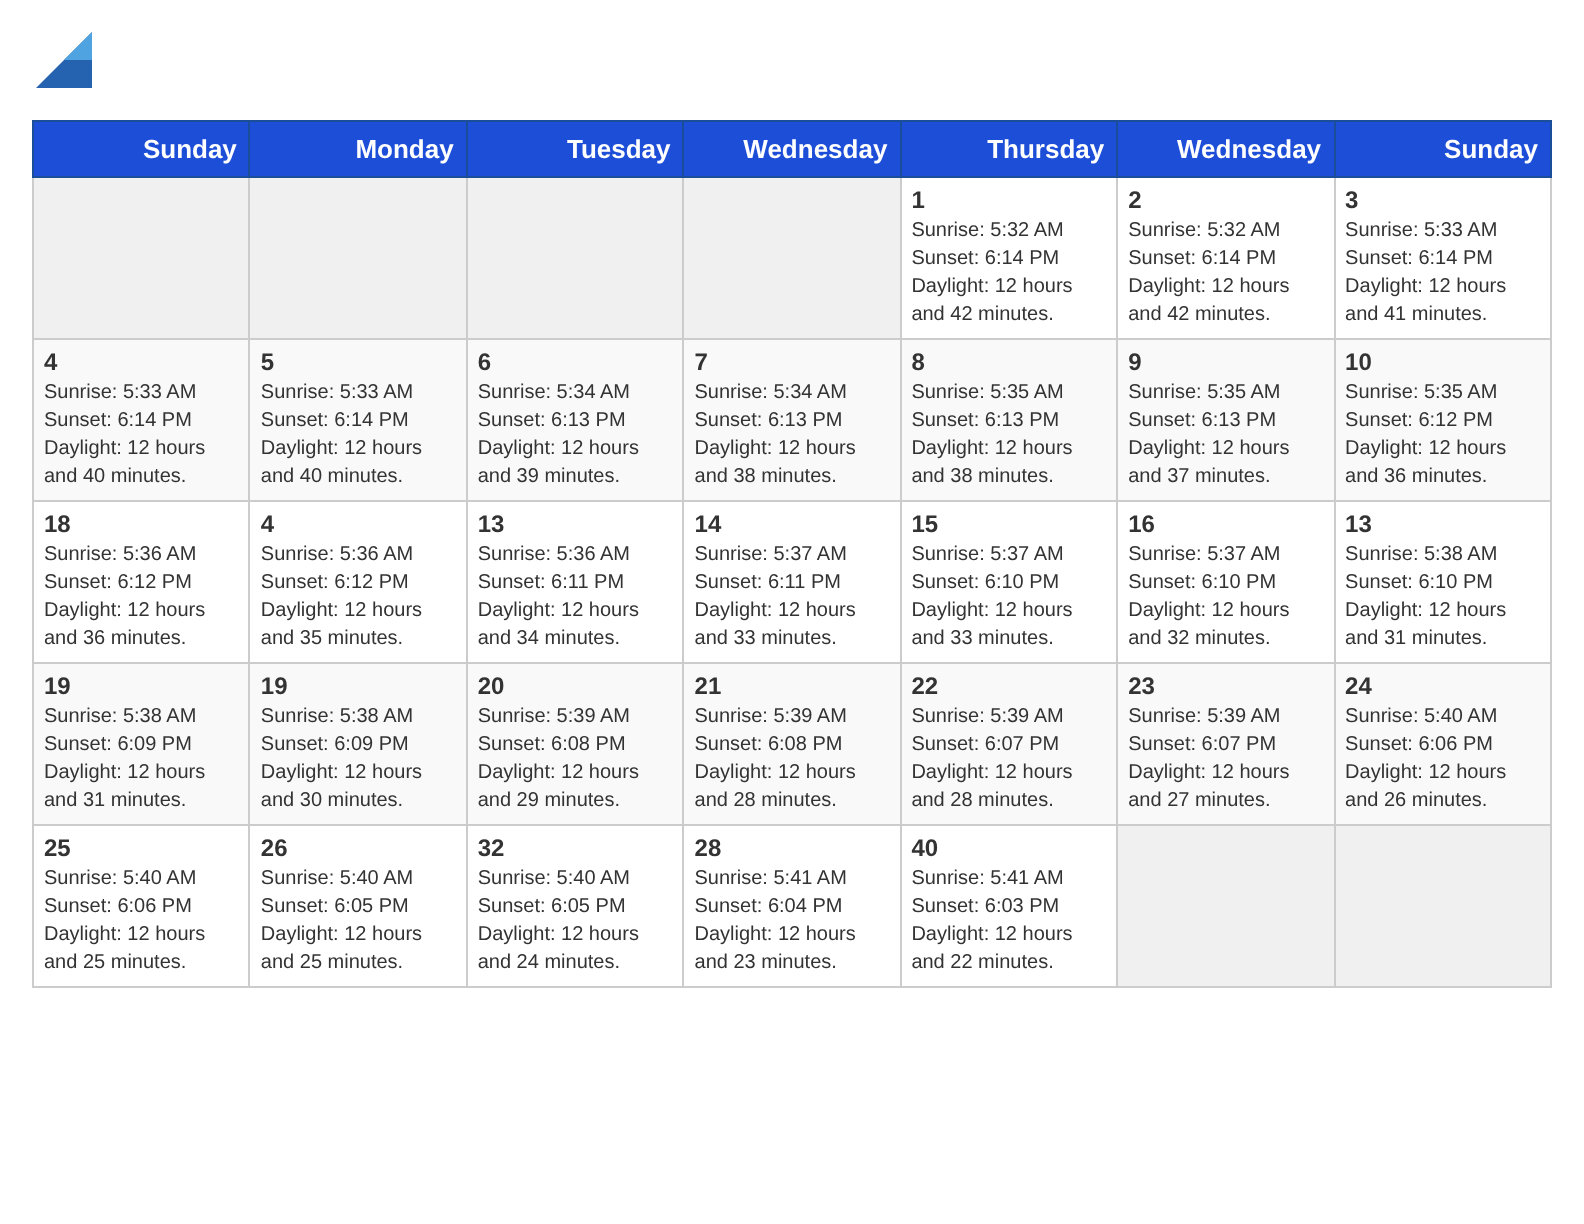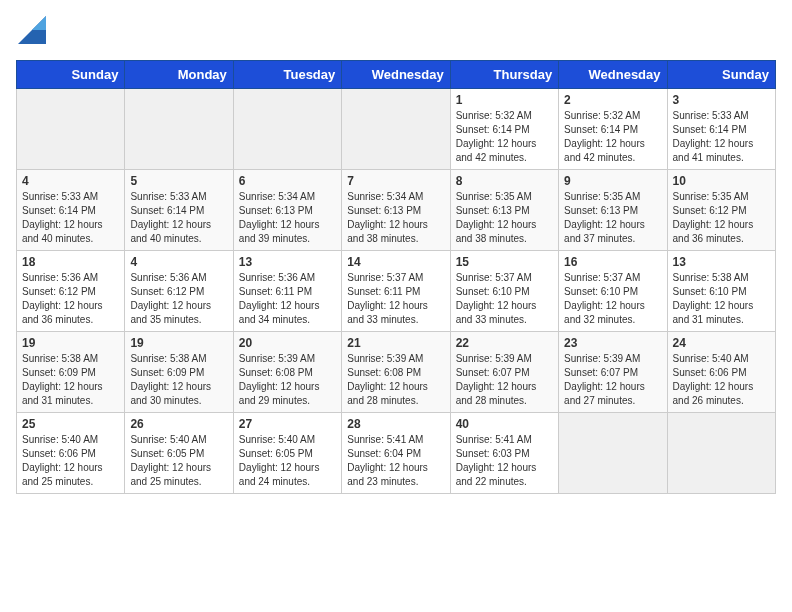--- a/index.html
+++ b/index.html
@@ -313,21 +313,21 @@
 and 25 minutes.</div>
         </td>
         <td>
           <span class="day-num">26</span>
           <div class="day-info" style="white-space: pre-line;">Sunrise: 5:40 AM
 Sunset: 6:05 PM
 Daylight: 12 hours
 and 25 minutes.</div>
         </td>
         <td>
-          <span class="day-num">27</span>
+          <span class="day-num">32</span>
           <div class="day-info" style="white-space: pre-line;">Sunrise: 5:40 AM
 Sunset: 6:05 PM
 Daylight: 12 hours
 and 24 minutes.</div>
         </td>
         <td>
           <span class="day-num">28</span>
           <div class="day-info" style="white-space: pre-line;">Sunrise: 5:41 AM
 Sunset: 6:04 PM
 Daylight: 12 hours

